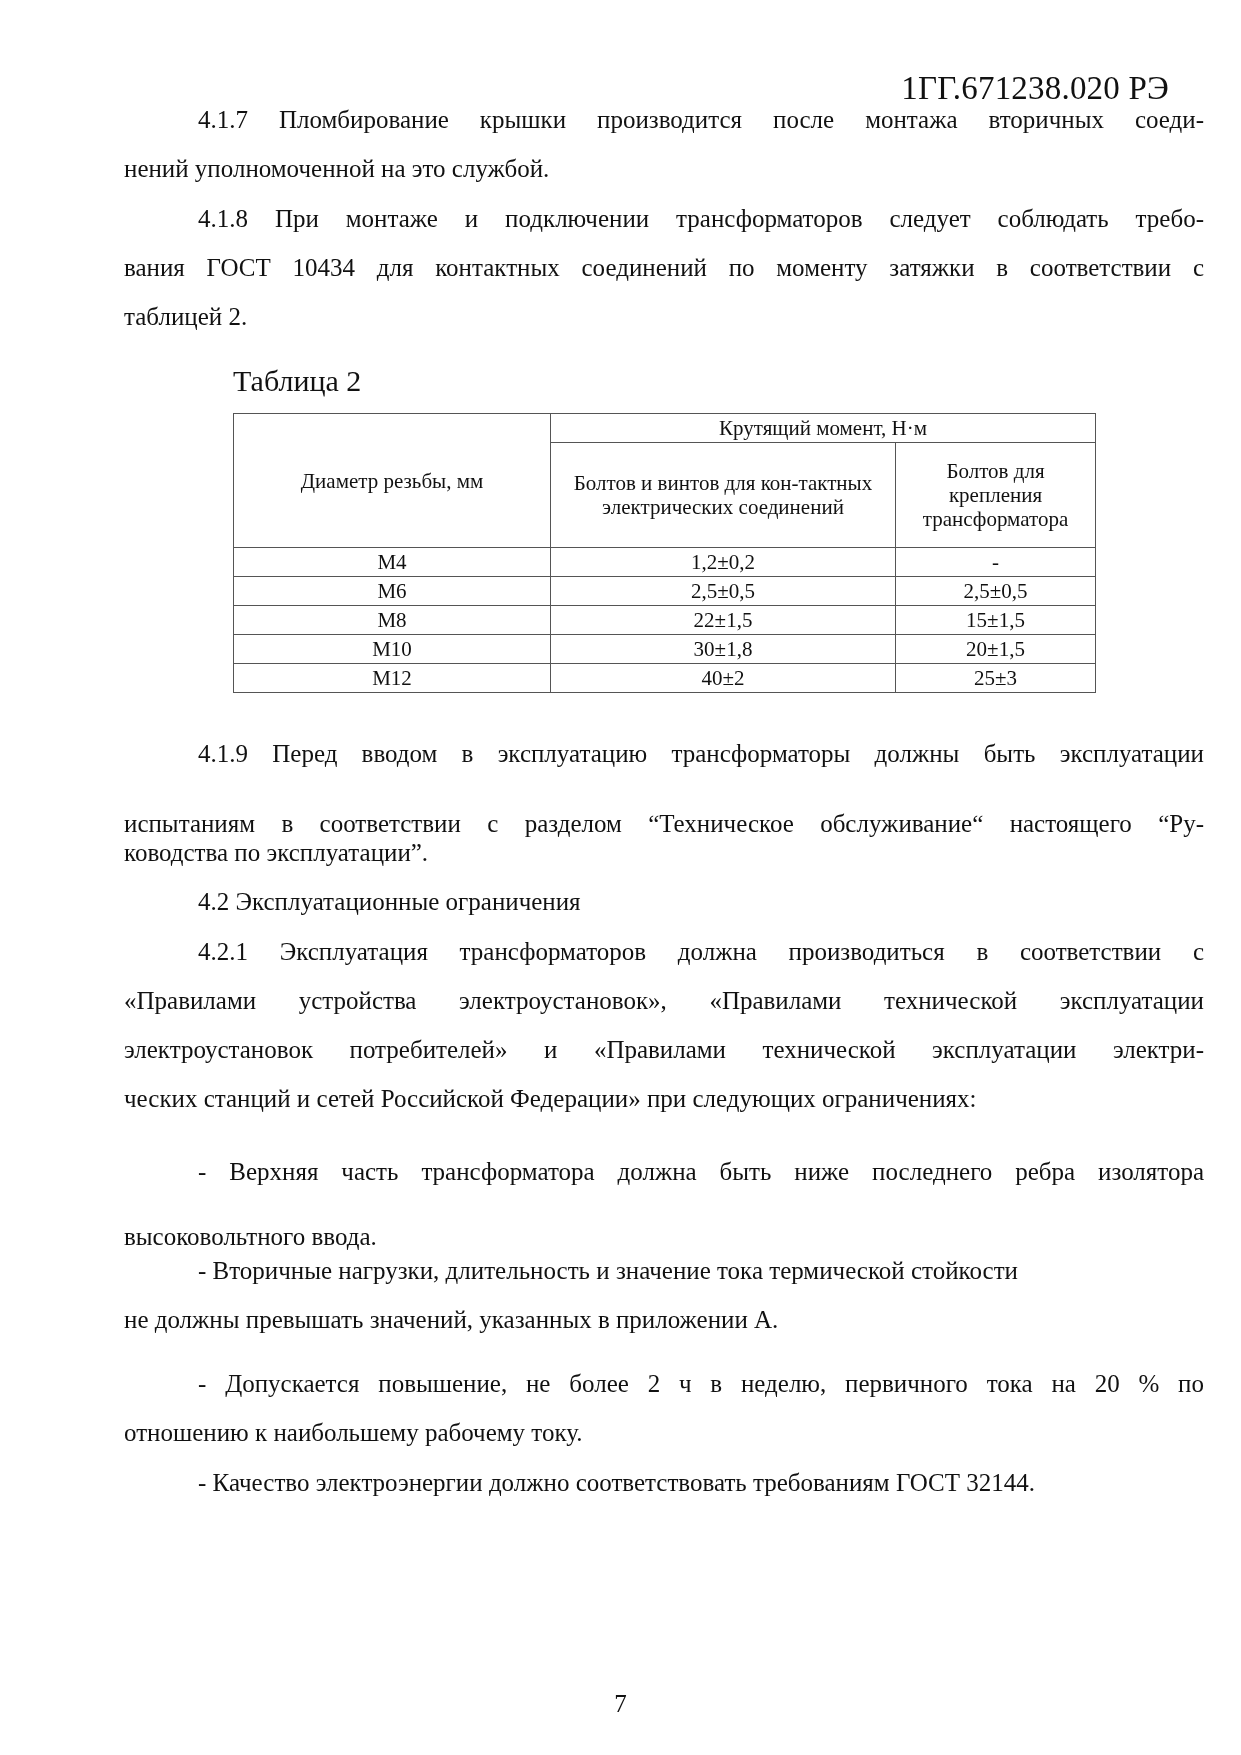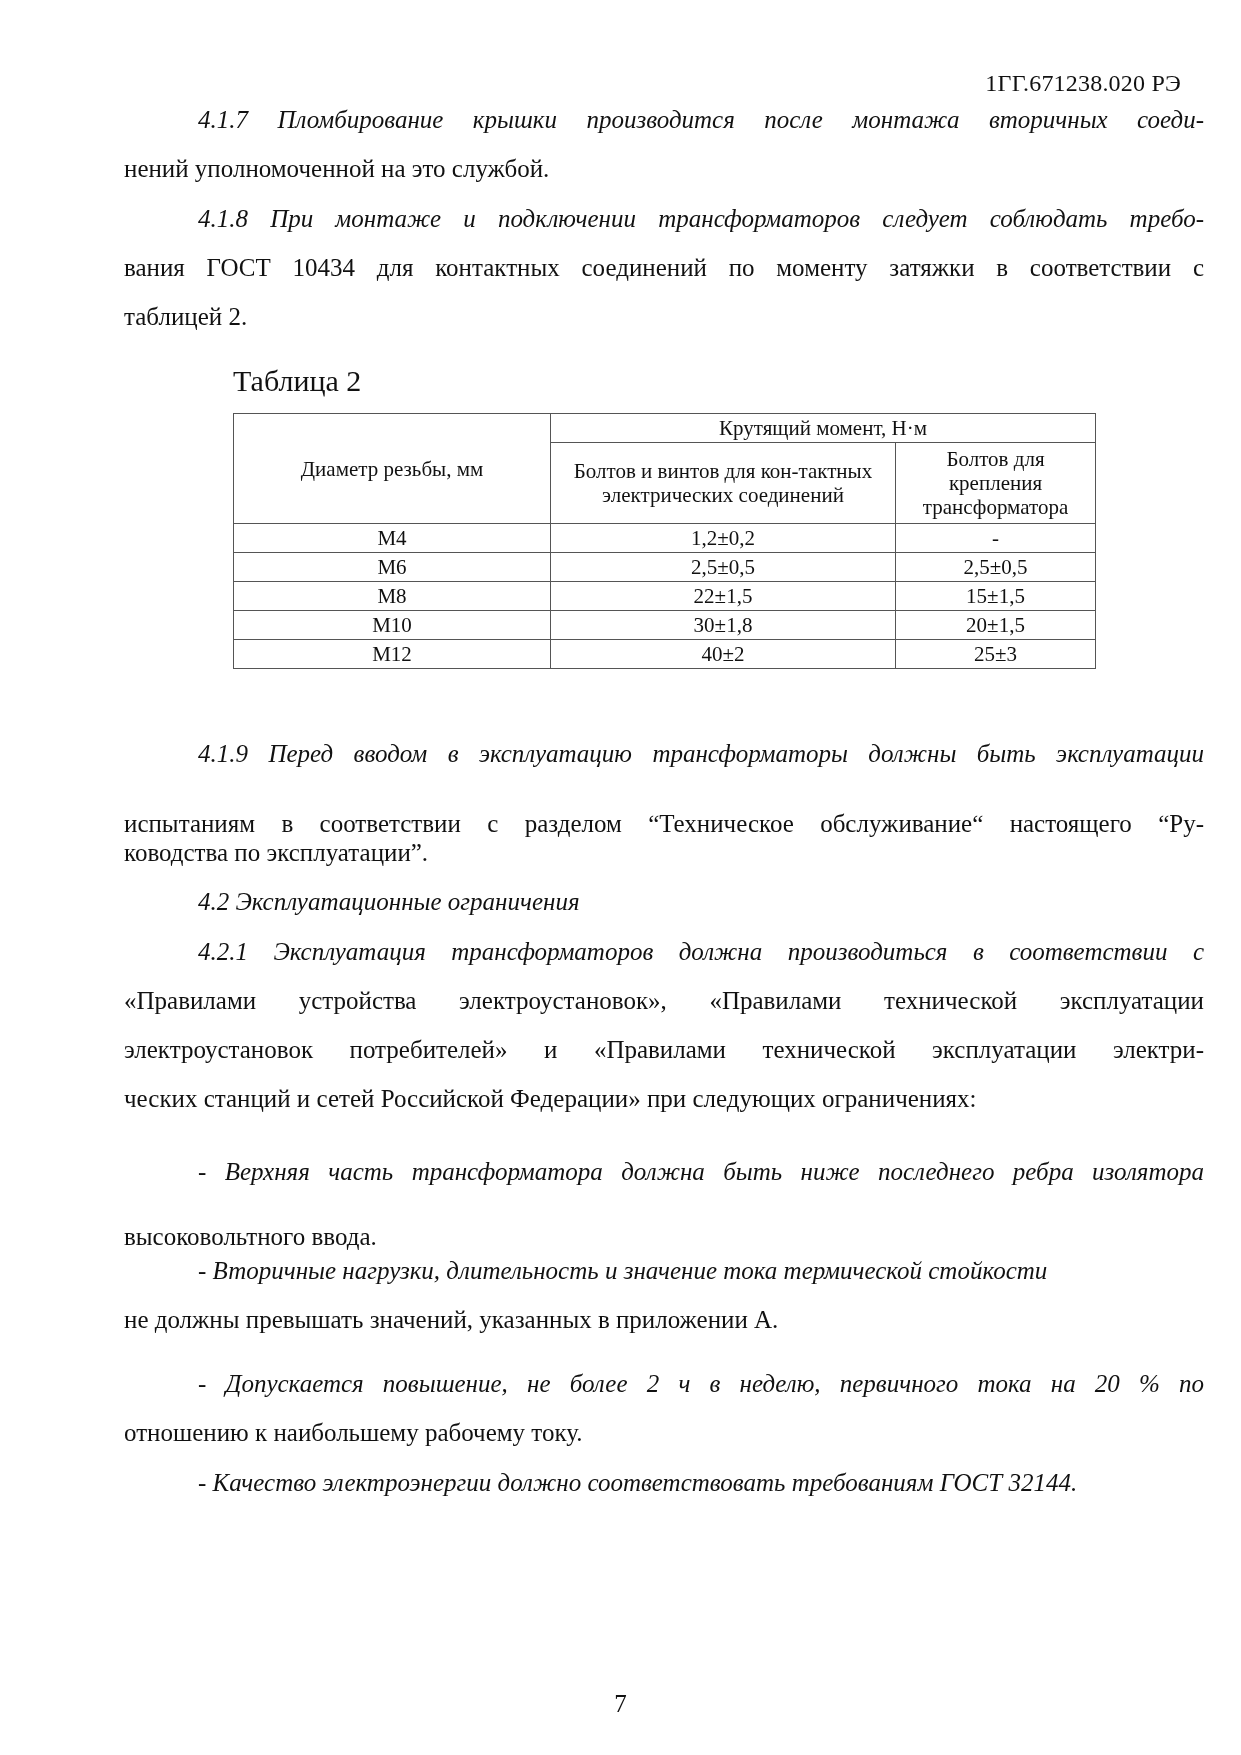--- a/index.html
+++ b/index.html
@@ -2,29 +2,29 @@
 <html><head>
 <meta charset="utf-8">
 <style>
   html, body { margin: 0; padding: 0; background: #ffffff; }
   body {
     width: 1241px; height: 1755px; position: relative; overflow: hidden;
     font-family: "Liberation Serif", "DejaVu Serif", serif;
     color: #111111;
   }
   .doc-code {
-    position: absolute; top: 70px; right: 60px;
-    font-size: 24px; letter-spacing: 0.2px;
+    position: absolute; top: 70px; right: 72px;
+    font-size: 33px; letter-spacing: 0.2px;
   }
   .line {
     position: absolute; left: 124px; width: 1080px;
     font-size: 25px; white-space: nowrap;
   }
   .just { text-align: justify; text-align-last: justify; }
-  .ind { padding-left: 74px; box-sizing: border-box; font-style: italic; }
+  .ind { padding-left: 74px; box-sizing: border-box; }
   .table-caption {
     position: absolute; left: 233px; top: 364px; font-size: 30px;
   }
   table.torque {
     position: absolute; left: 233px; top: 413px;
     width: 863px; border-collapse: collapse;
     font-size: 21px; text-align: center;
   }
   table.torque td, table.torque th {
     border: 1.5px solid #555; font-weight: normal; padding: 0 20px;
@@ -55,21 +55,21 @@
 <table class="torque">
   <tbody>
       <tr>
     <th class="col1" rowspan="2">Диаметр резьбы, мм</th>
     <th colspan="2" style="height:28px">Крутящий момент, Н·м</th>
   </tr>
   <tr>
     <th class="col2" style="height:80px">
       <span>Болтов и винтов для кон-тактных электрических соединений</span>
     </th>
-    <th style="padding:4px 20px">
+    <th style="padding:16px 20px">
       <span>Болтов для крепления трансформатора</span>
     </th>
   </tr>
   <tr class="body-row">
     <td>М4</td>
     <td>1,2±0,2</td>
     <td>-</td>
   </tr>
   <tr class="body-row">
     <td>М6</td>

